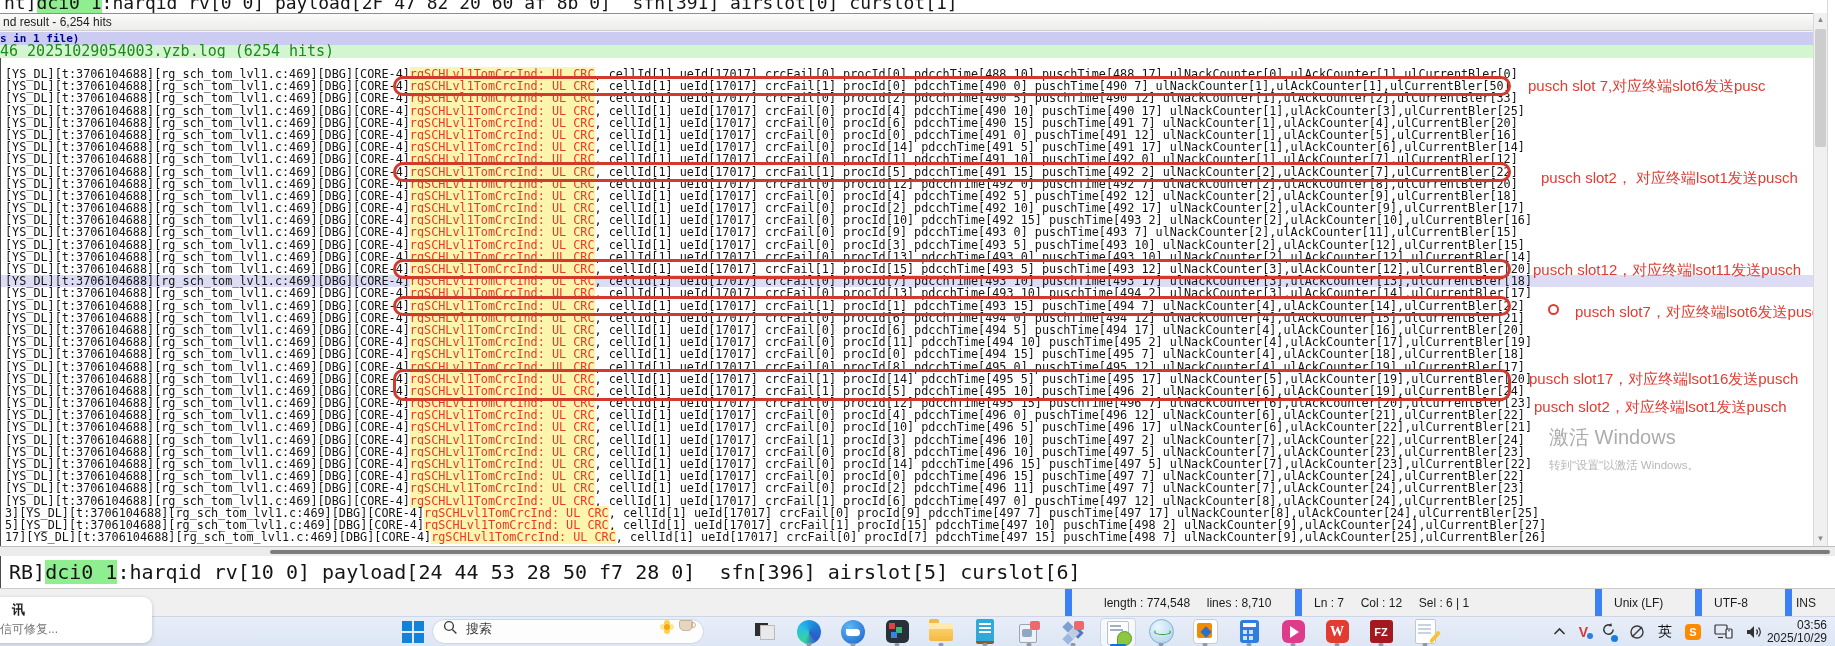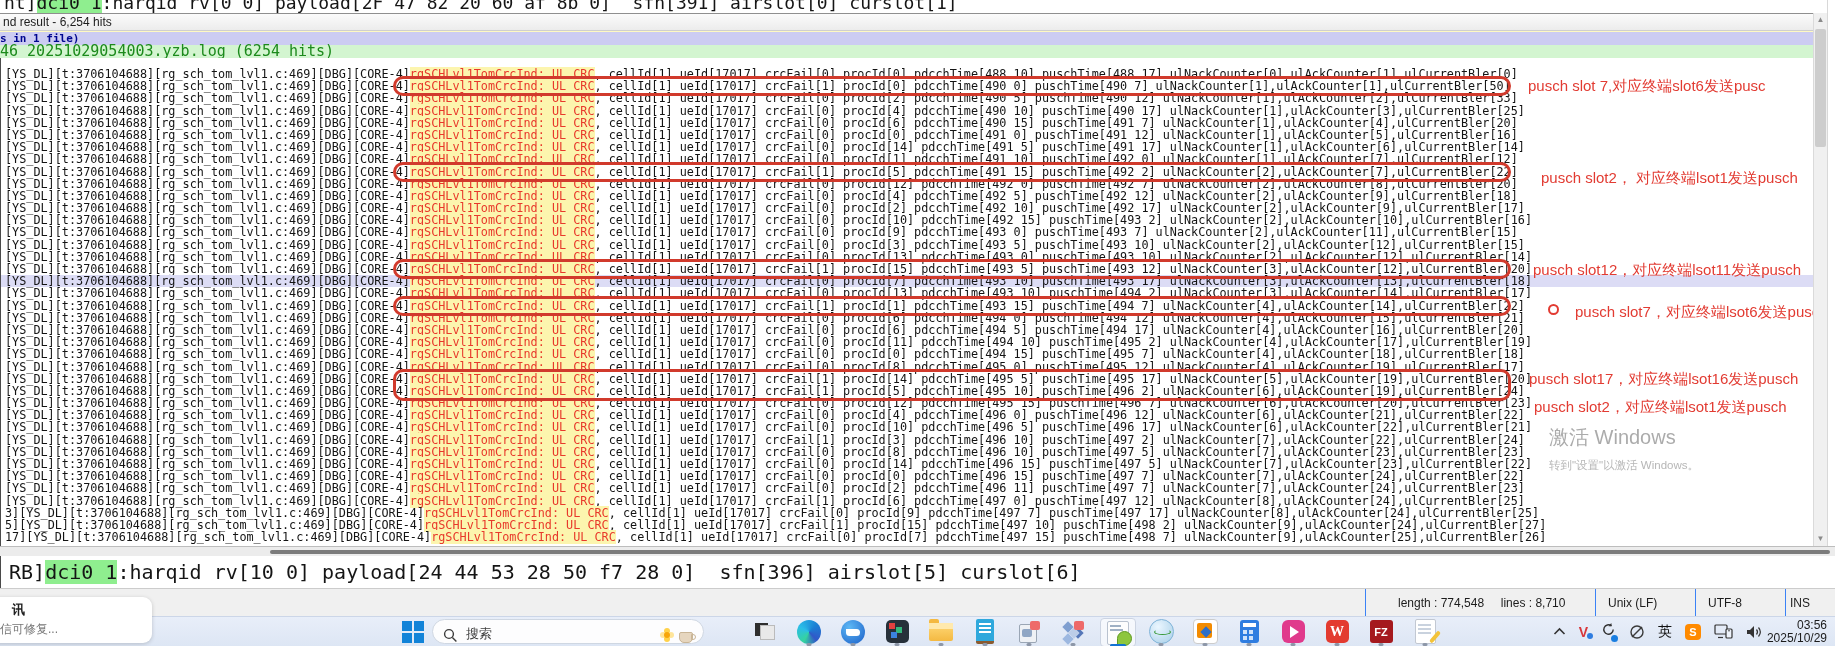--- a/index.html
+++ b/index.html
@@ -42,41 +42,41 @@
   .h-thumb{position:absolute;left:270px;top:550px;width:1560px;height:4px;background:#7c7c7c;border-radius:2px;}
   
   .editor-bottom{position:absolute;left:0;top:556px;width:1835px;height:32px;background:#fff;overflow:hidden;
           border-left:1px solid #4a4a4a;box-sizing:border-box;}
   .editor-bottom .bigline{font-family:"DejaVu Sans Mono",monospace;font-size:20px;line-height:26px;
           margin-top:3px;white-space:pre;color:#151515;padding-left:8px;}
   
   .status-bar{position:absolute;left:0;top:588px;width:1835px;height:28px;background:#f0f0f0;
           border-top:1px solid #cccccc;display:flex;align-items:center;font-size:12px;color:#1c1c1c;box-sizing:border-box;}
   .status-left{flex:1;padding-left:3px;white-space:pre;}
-  .status-seg{height:100%;display:flex;align-items:center;border-left:1px solid #3b82f6;white-space:pre;box-sizing:border-box;}
+  .status-seg{height:100%;display:flex;align-items:center;border-left:7px solid #3b82f6;white-space:pre;box-sizing:border-box;}
   
   .watermark{position:absolute;left:1549px;top:424px;color:rgba(120,120,120,0.62);z-index:7;}
   .watermark .w1{font-size:20px;}
   .watermark .w2{font-size:11.5px;margin-top:7px;color:rgba(130,130,130,0.58);}
   
   .toast{position:absolute;left:-34px;top:597px;width:186px;height:46px;background:#ffffff;border-radius:9px;
           box-shadow:0 1px 4px rgba(0,0,0,0.18);z-index:40;padding:4px 6px;box-sizing:border-box;}
   .toast .t1{font-size:13px;font-weight:bold;color:#222;padding-left:40px;}
   .toast .t2{font-size:12px;color:#777;padding-left:28px;margin-top:2px;}
   
   .taskbar{position:absolute;left:0;top:616px;width:1835px;height:30px;
           background:linear-gradient(#e8eef9,#dde6f4);border-top:1px solid #ccd6e8;box-sizing:border-box;}
   .tb-item{position:absolute;top:1px;width:34px;height:27px;display:flex;align-items:center;justify-content:center;}
   .tb-dot{position:absolute;bottom:-1px;left:50%;transform:translateX(-50%);width:5px;height:3px;
           background:#8d97a8;border-radius:2px;}
   .tb-bar{position:absolute;bottom:-1px;left:50%;transform:translateX(-50%);width:16px;height:3px;
           background:#1173d4;border-radius:2px;}
   .tb-active{background:rgba(255,255,255,0.65);border:1px solid #ccd4e2;border-radius:4px;}
   .search-pill{position:absolute;left:432px;top:2px;width:272px;height:25px;background:#fdfdfe;
-          border:1px solid #cfd7e2;border-radius:14px;display:flex;align-items:flex-end;padding:0 10px;box-sizing:border-box;}
+          border:1px solid #cfd7e2;border-radius:14px;display:flex;align-items:flex-start;padding:0 10px;box-sizing:border-box;}
   .search-pill .lbl{font-size:13px;color:#3c3c3c;margin-left:8px;flex:1;}
   .tray{position:absolute;right:72px;top:1px;height:27px;display:flex;align-items:center;gap:13px;}
   .clock{position:absolute;right:8px;top:1px;height:27px;display:flex;flex-direction:column;
           justify-content:center;align-items:flex-end;font-size:12px;color:#1b1b1b;line-height:13px;}
   .flower{position:relative;width:15px;height:15px;}
   .flower i{position:absolute;width:6px;height:6px;border-radius:50%;background:#ffd24a;}
   .cup{width:12px;height:9px;background:#e6d6bf;border-radius:2px 2px 5px 5px;border:1px solid #c9b596;position:relative;margin-left:4px;}
   .cup:after{content:"";position:absolute;right:-4px;top:1px;width:3px;height:4px;border:1px solid #c9b596;border-radius:0 3px 3px 0;}
 </style>
 </head>
@@ -166,20 +166,21 @@
   <div class="splitter"></div>
   <div class="h-thumb"></div>
 
   <div class="editor-bottom">
     <div class="bigline"><span>RB]</span><span class="hl-green">dci0 1</span><span>:harqid rv[10 0] payload[24 44 53 28 50 f7 28 0]  sfn[396] airslot[5] curslot[6]</span></div>
   </div>
 
   <div class="status-bar">
     <div class="status-left">e</div>
     <div class="status-seg" style="width:230px;padding-left:32px;">length : 774,548     lines : 8,710</div>
+    <div class="status-seg" style="width:300px;padding-left:12px;">Ln : 7     Col : 12     Sel : 6 | 1</div>
     <div class="status-seg" style="width:100px;padding-left:12px;">Unix (LF)</div>
     <div class="status-seg" style="width:90px;padding-left:12px;">UTF-8</div>
     <div class="status-seg" style="width:50px;padding-left:4px;">INS</div>
   </div>
 
   <div class="toast">
     <div class="t1">讯</div>
     <div class="t2">信可修复...</div>
   </div>
 

